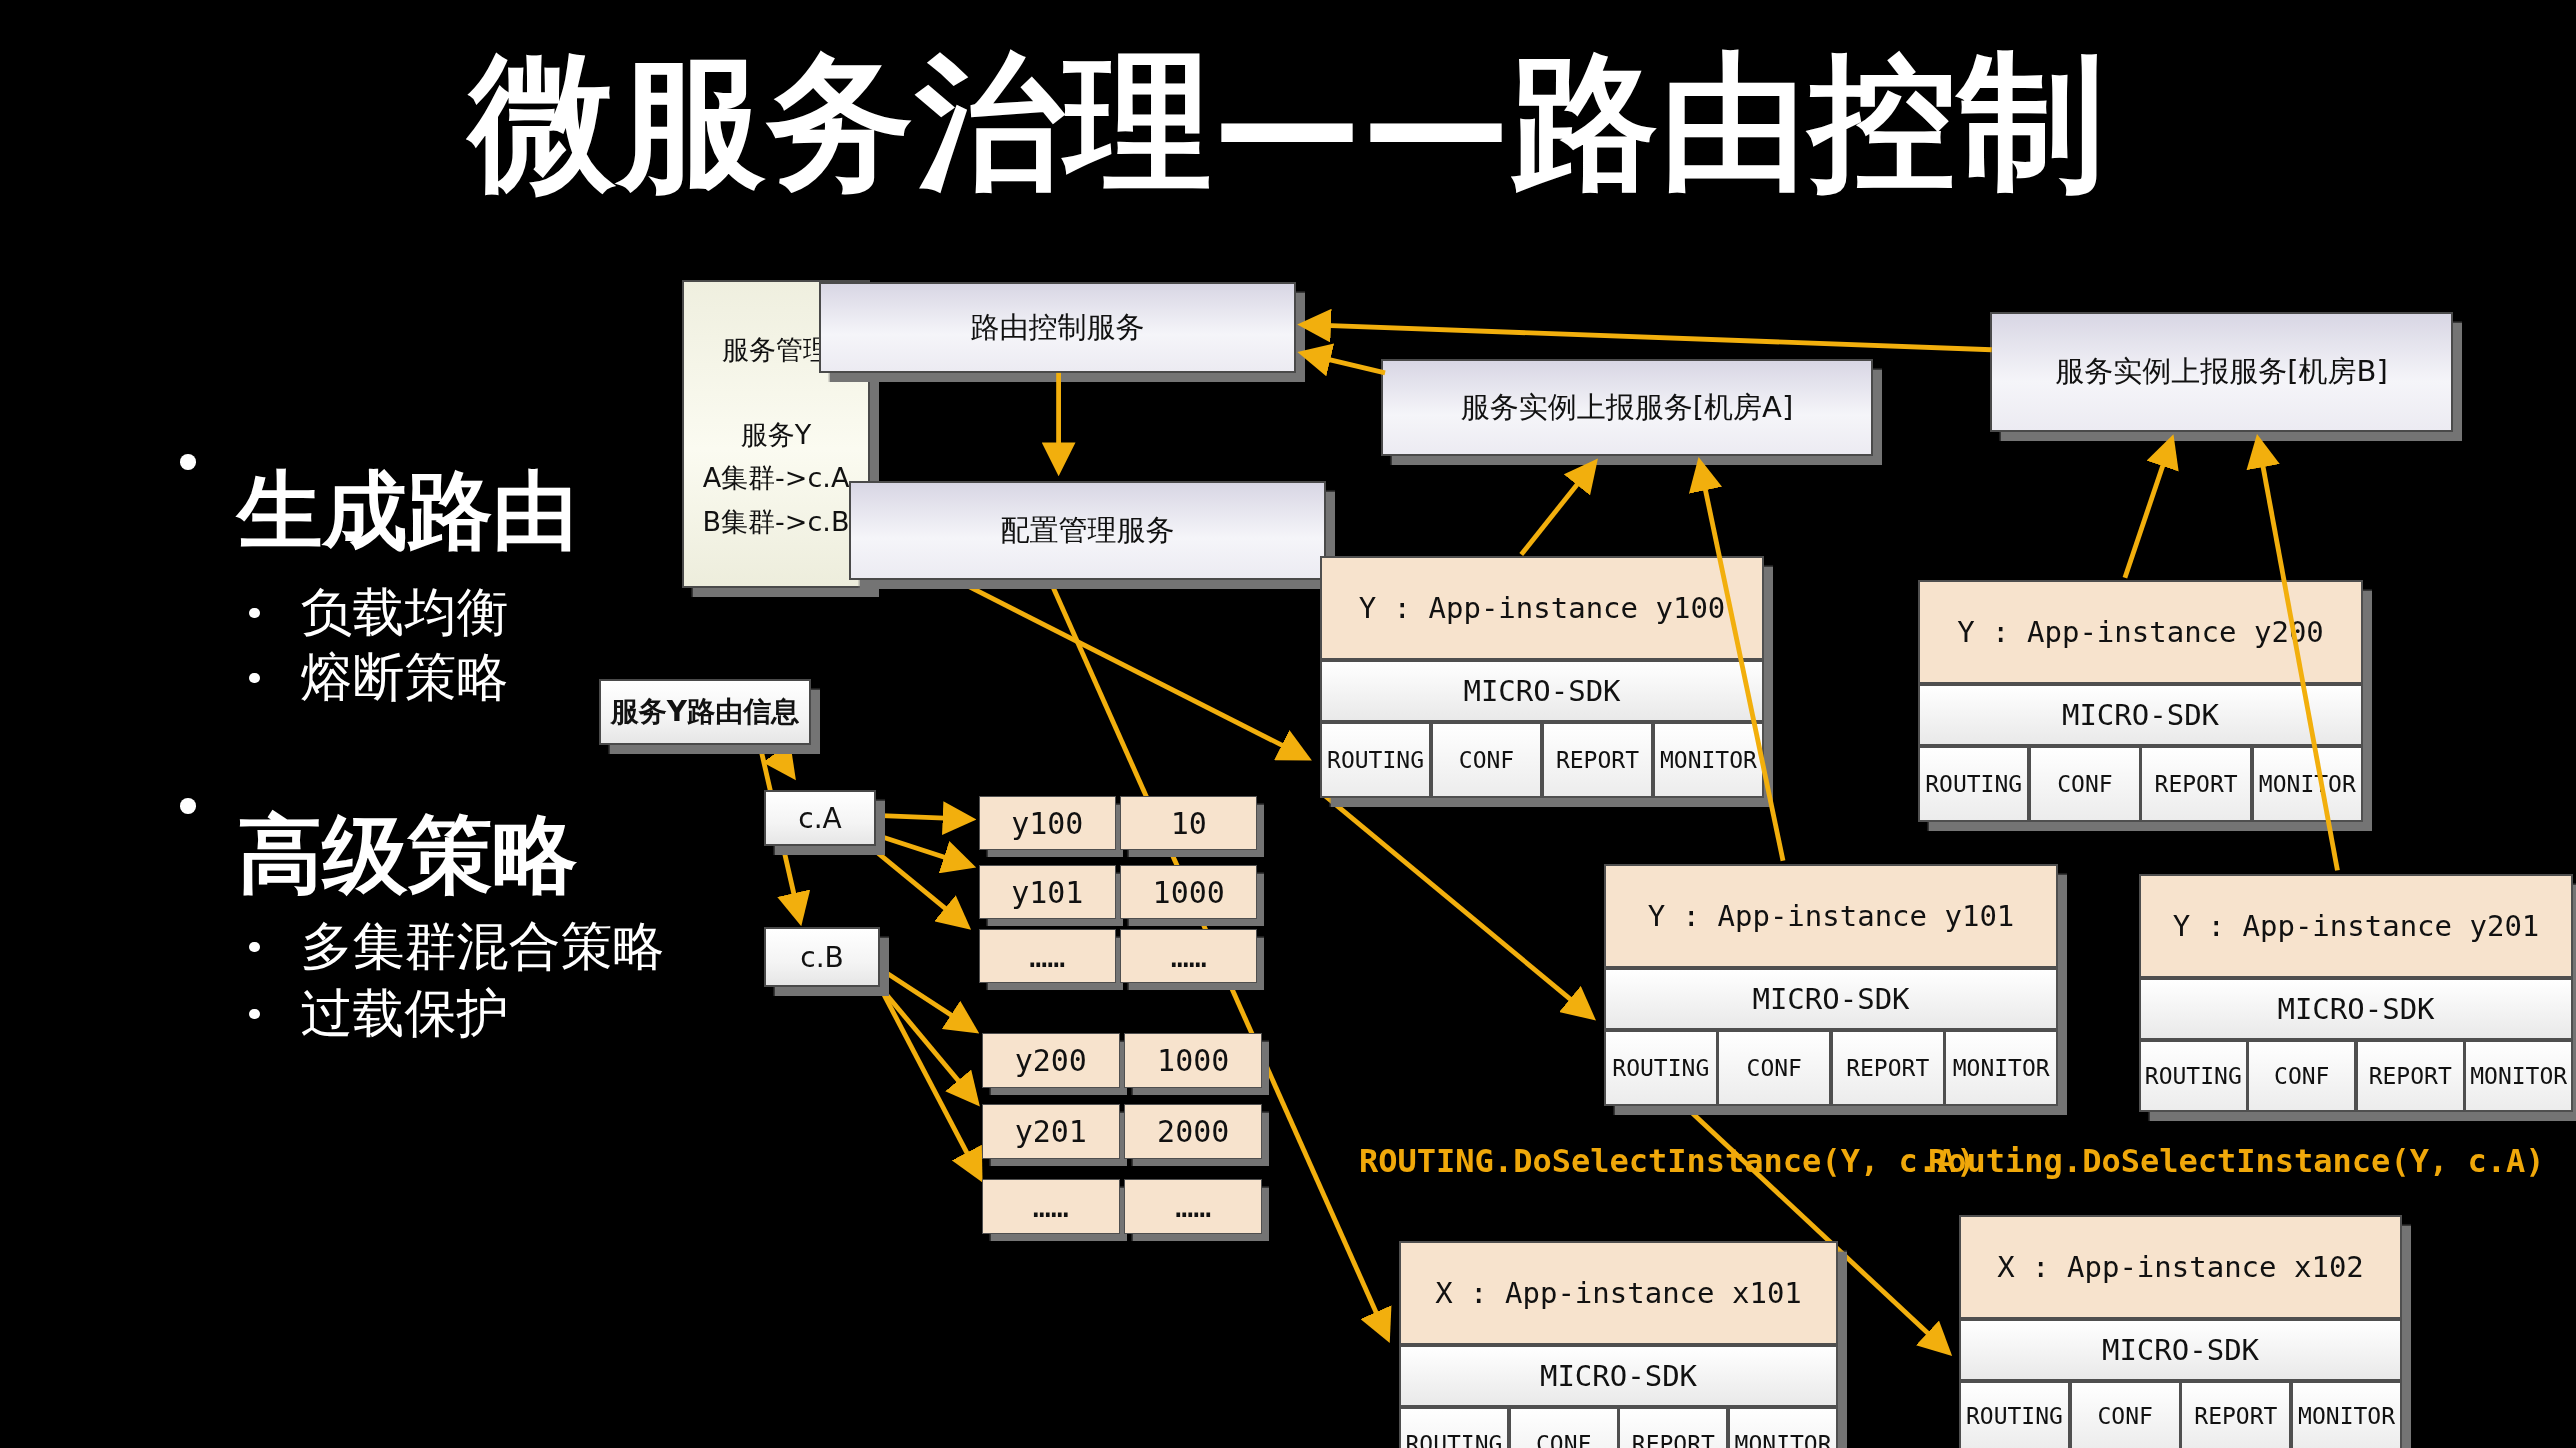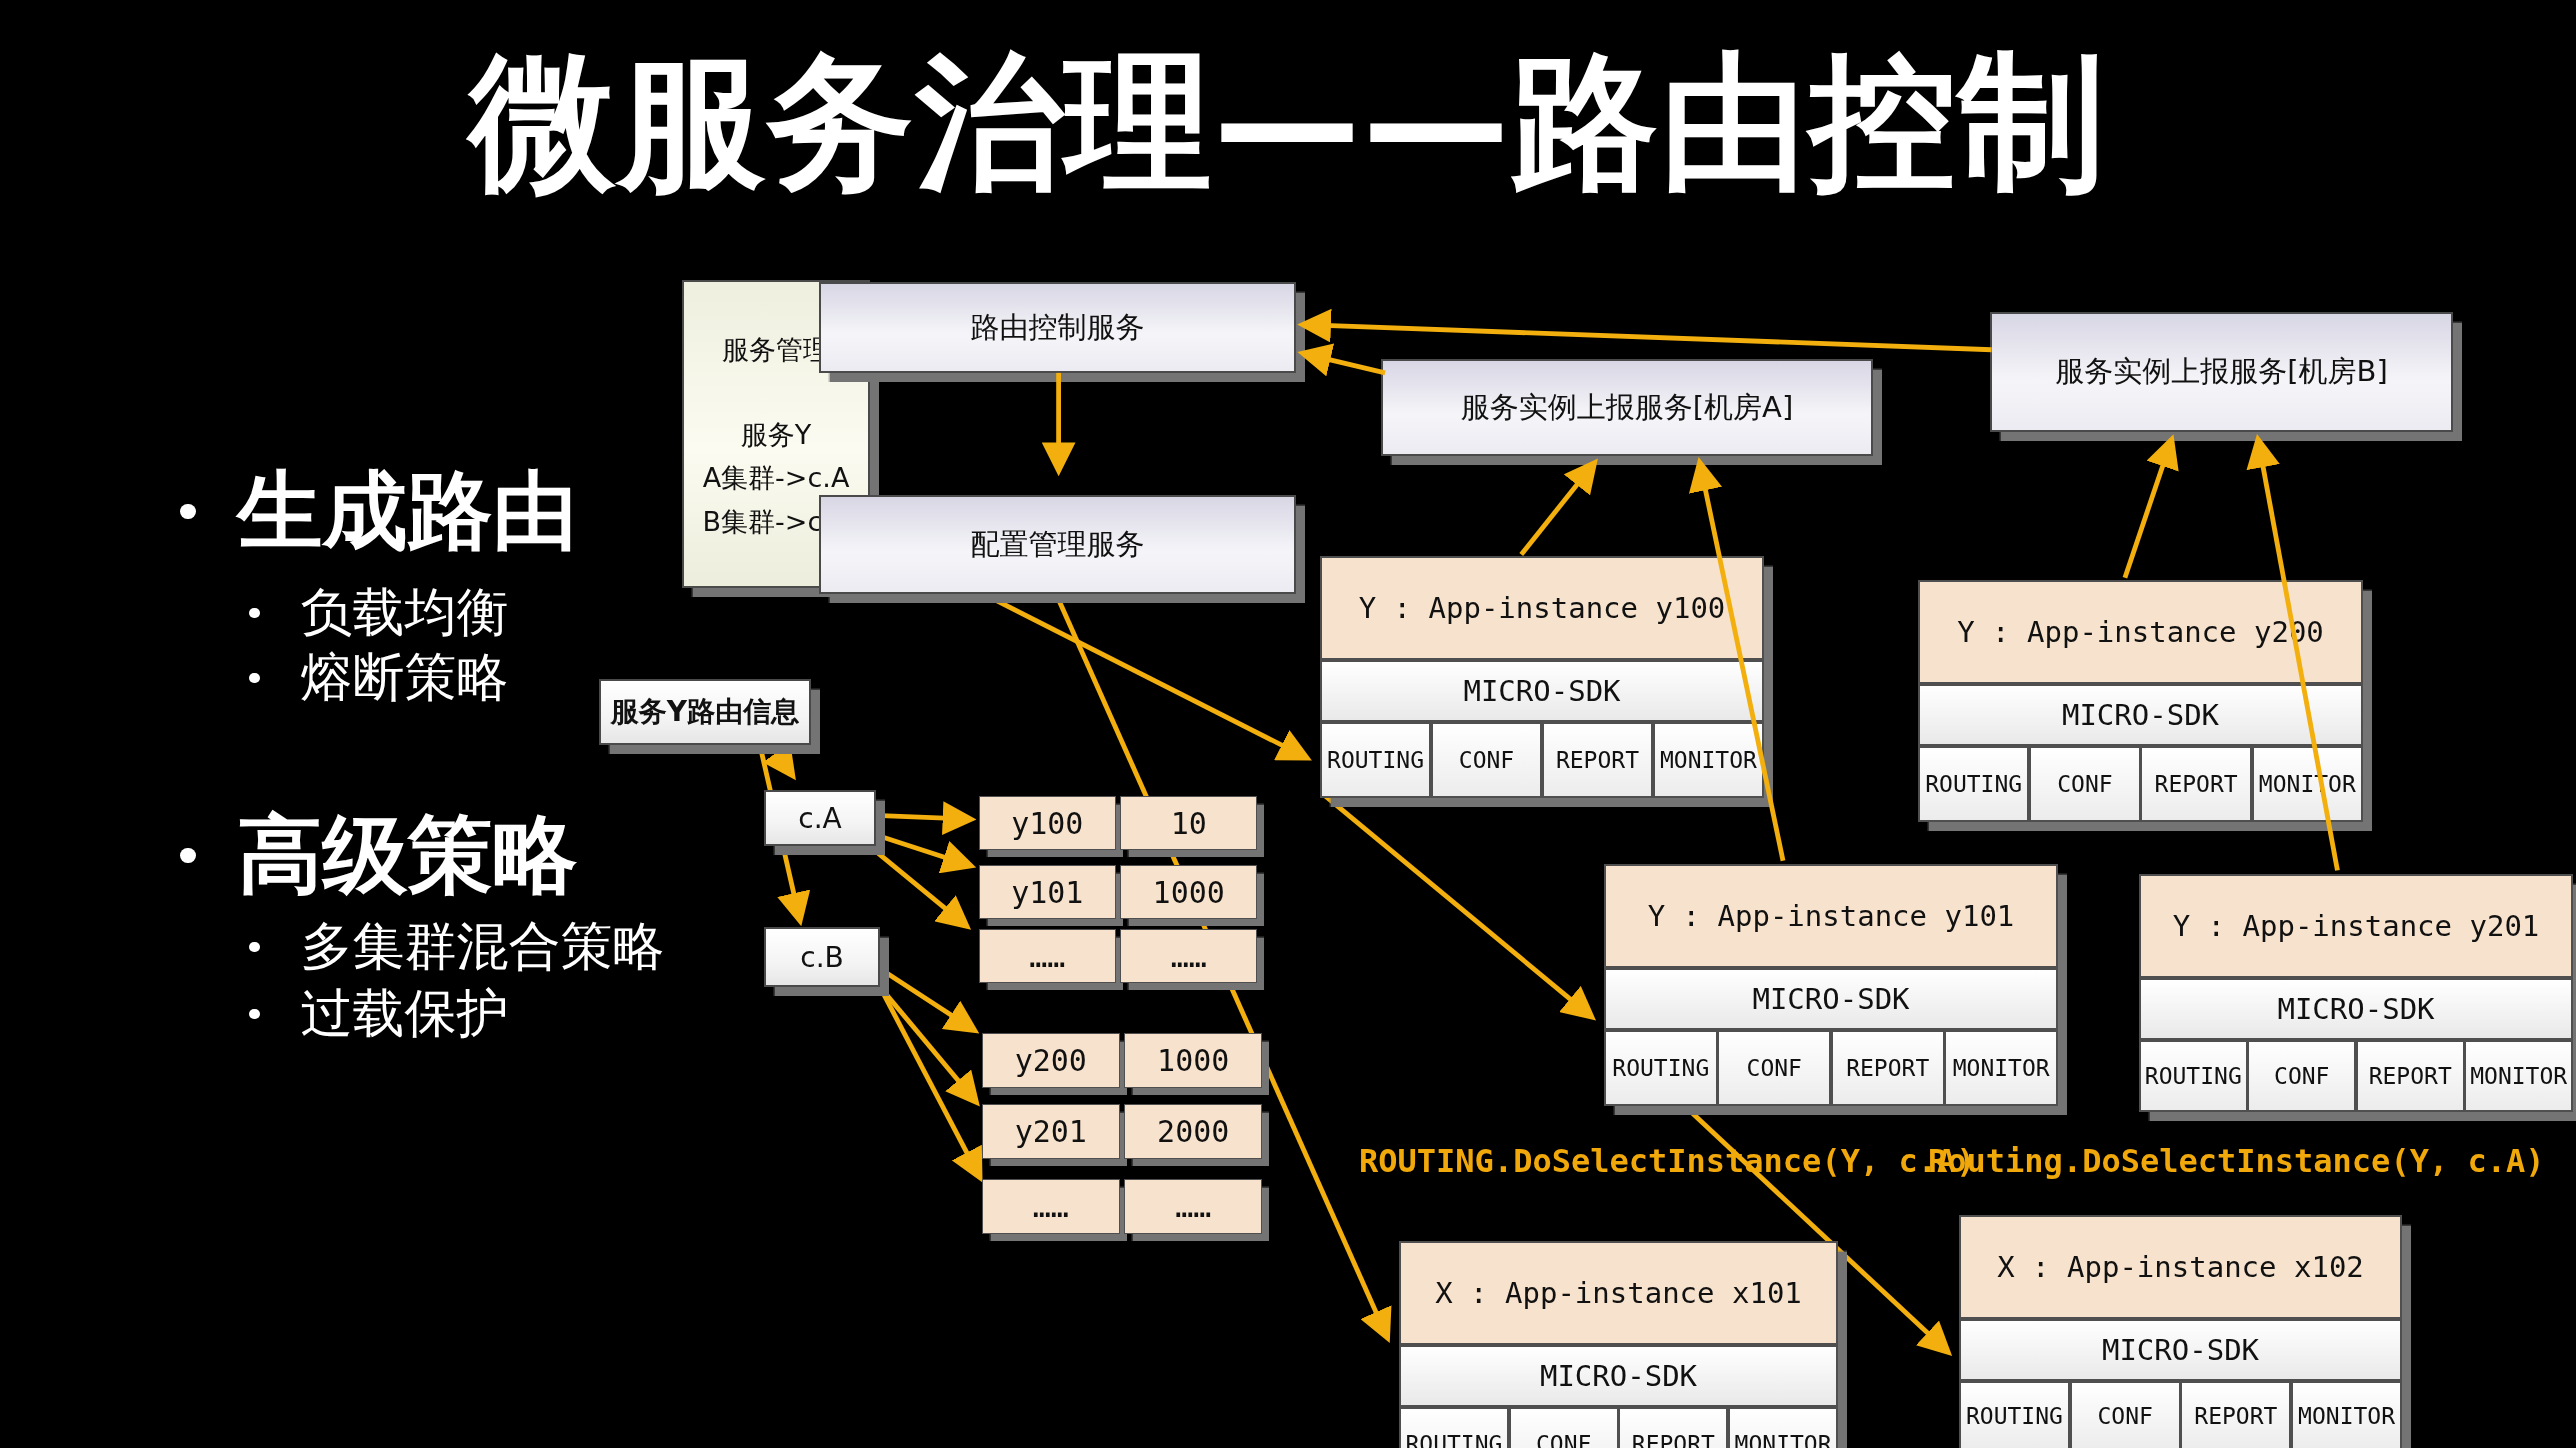--- a/index.html
+++ b/index.html
@@ -3,21 +3,21 @@
 <meta charset="utf-8">
 <style>
   html,body{margin:0;padding:0;background:#000;}
   .stage{position:relative;width:2576px;height:1449px;background:#000;overflow:hidden;
          font-family:"DejaVu Sans",sans-serif;color:#111;}
   .abs{position:absolute;}
   
   .title{left:0;top:25px;width:2576px;text-align:center;color:#fff;
          font-size:147px;font-weight:bold;letter-spacing:1.9px;}
   
-  .b1{display:flex;align-items:center;gap:42px;color:#fff;font-size:85px;font-weight:bold;}
+  .b1{display:flex;align-items:flex-start;gap:42px;color:#fff;font-size:85px;font-weight:bold;}
   .b2{display:flex;align-items:center;gap:41px;color:#fff;font-size:52px;}
   .dot1{width:15.5px;height:15.5px;border-radius:50%;background:#fff;flex:0 0 auto;}
   .dot2{width:10.6px;height:10.6px;border-radius:50%;background:#fff;flex:0 0 auto;}
   
   .lbox{background:linear-gradient(180deg,#d8d6e4 0%,#f5f5f9 58%,#ecebf2 100%);
         border:2.9px solid #4a4a4a;box-shadow:8.7px 8.7px 1px #747474;
         display:flex;align-items:center;justify-content:center;
         font-size:29px;color:#111;}
   .wbox{background:linear-gradient(180deg,#ffffff 0%,#f4f4f4 60%,#e6e6e6 100%);
         border:2.9px solid #4a4a4a;box-shadow:8.7px 8.7px 1px #747474;
@@ -107,21 +107,21 @@
     <div>服务管理</div>
     <div class="gap"></div>
     <div>服务Y</div>
     <div>A集群-&gt;c.A</div>
     <div>B集群-&gt;c.B</div>
   </div>
 
   <div class="abs lbox" style="left:819px;top:282px;width:473px;height:87px;">
     <span>路由控制服务</span>
   </div>
-  <div class="abs lbox" style="left:819px;top:481px;width:473px;height:95px;margin-top:14px;">
+  <div class="abs lbox" style="left:849px;top:481px;width:473px;height:95px;">
     <span>配置管理服务</span>
   </div>
   <div class="abs lbox" style="left:1381px;top:359px;width:488px;height:93px;">
     <span>服务实例上报服务[机房A]</span>
   </div>
   <div class="abs lbox" style="left:1990px;top:312px;width:459px;height:116px;">
     <span>服务实例上报服务[机房B]</span>
   </div>
 
   <div class="abs wbox" style="left:599px;top:679px;width:208px;height:62px;font-weight:bold;">

